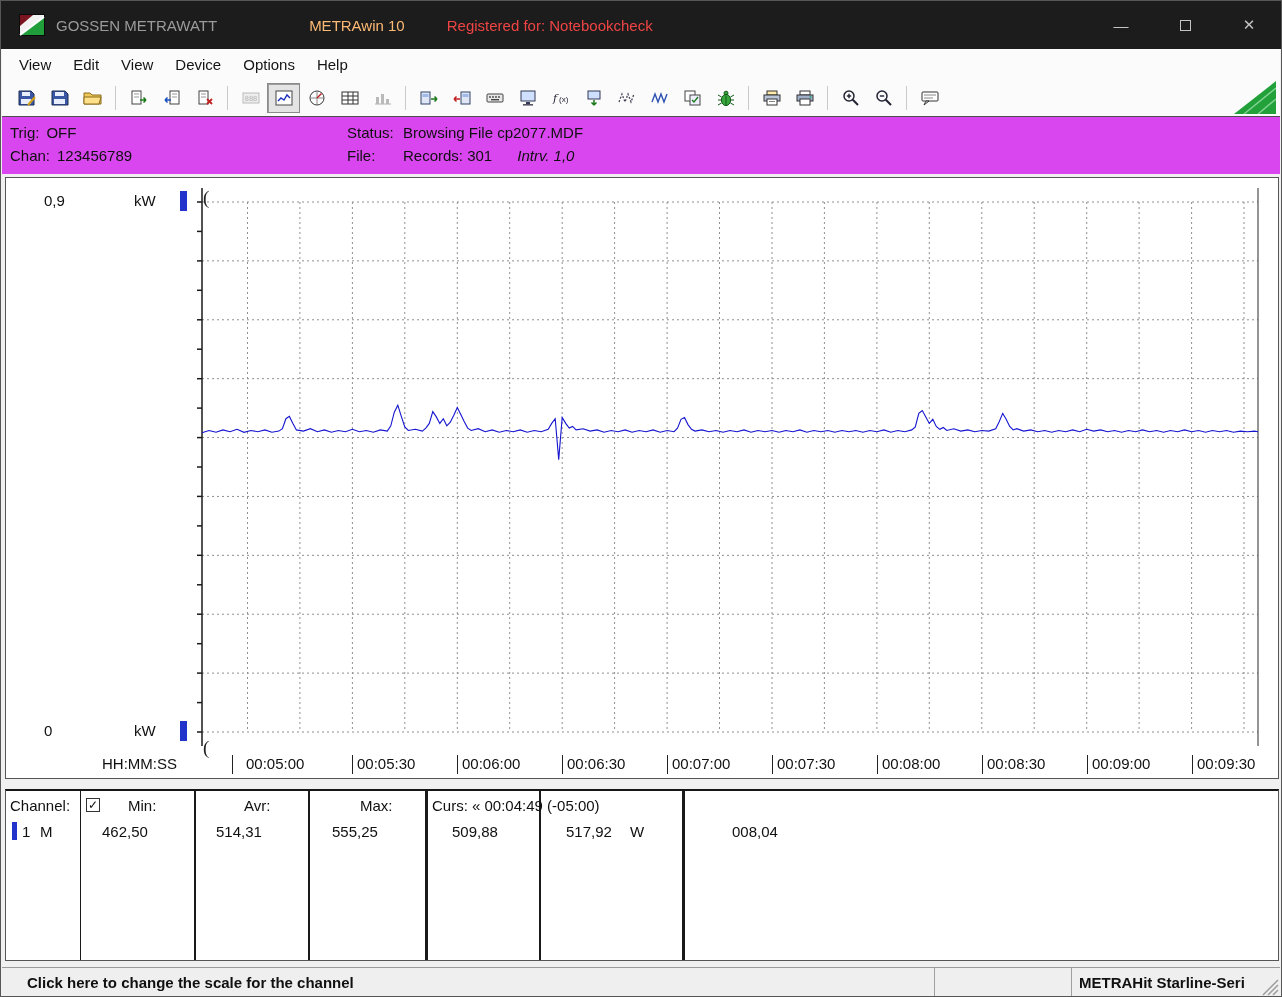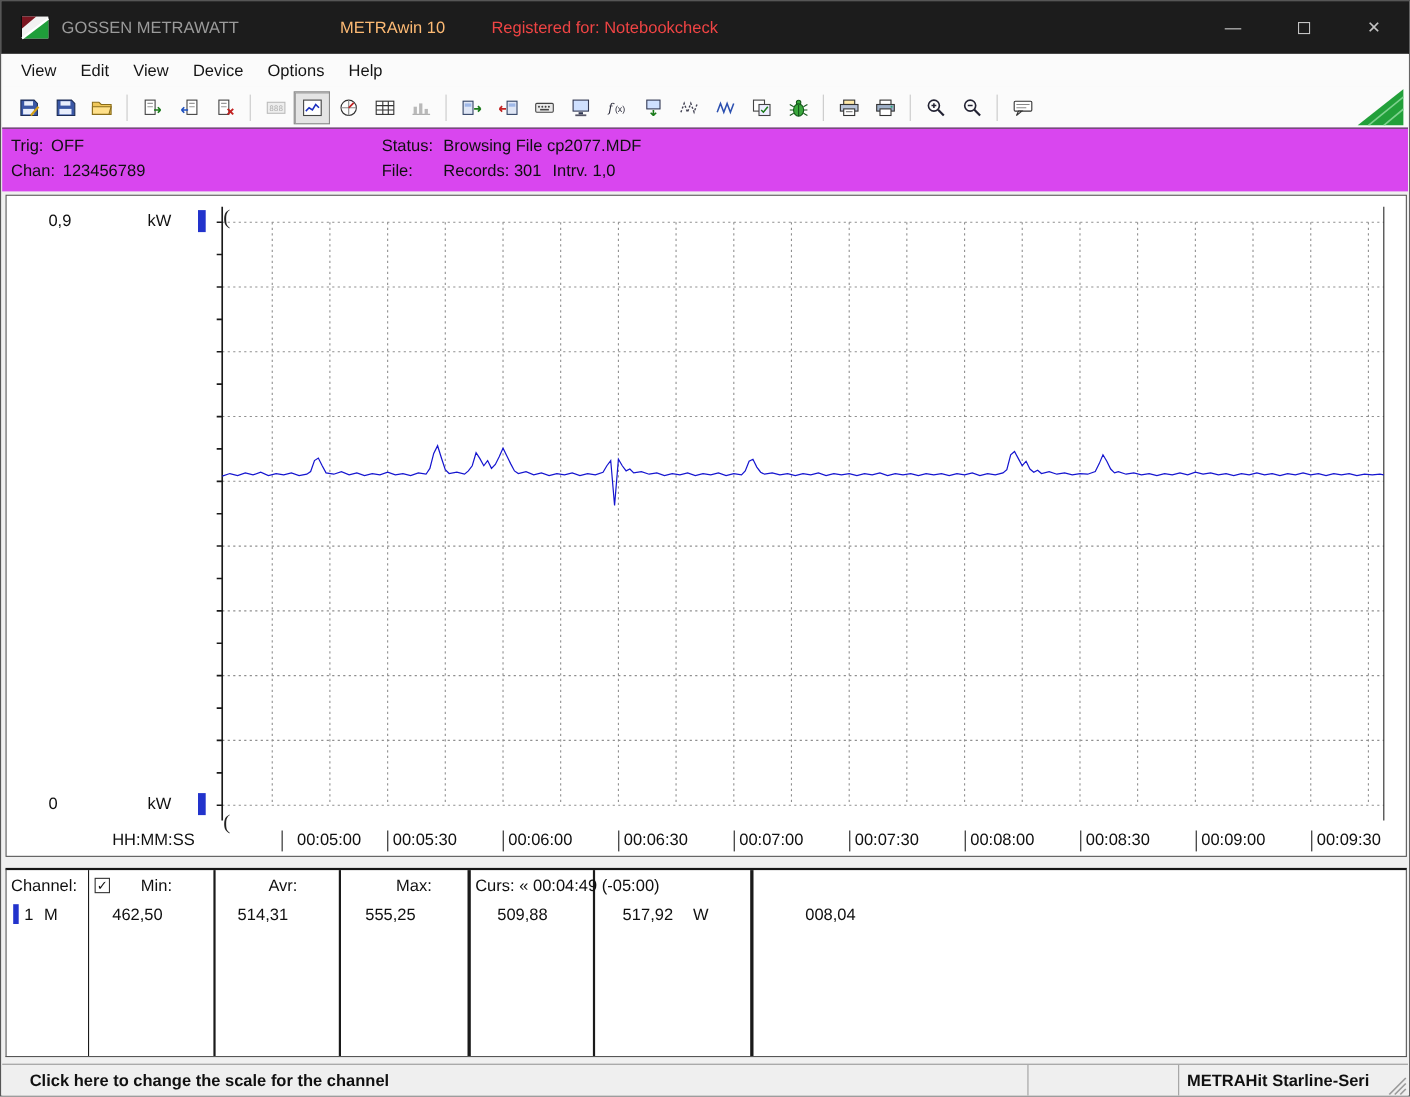--- a/index.html
+++ b/index.html
@@ -28,21 +28,21 @@
   .tb-btn.disabled{opacity:.38;filter:grayscale(1);}
   .tbicon{width:20px;height:18px;}
   .tb-sep{width:1px;height:24px;background:#c9c9c9;margin:0 6px;flex:0 0 auto;}
   .tb-corner{position:absolute;right:4px;top:2px;}
 
   
   .statuspanel{position:absolute;top:115px;left:1px;right:1px;height:58px;background:#d946ef;border-top:1px solid #4e4e4e;font-size:15px;color:#101010;}
   .sp-abs{position:absolute;white-space:nowrap;}
   .sp-val{margin-left:7px;}
   .sp-key{display:inline-block;width:56px;}
-  .sp-intrv{margin-left:10px;}
+  .sp-intrv{margin-left:25px;font-style:italic;}
 
   
   .chartpanel{position:absolute;top:176px;left:4px;width:1274px;height:602px;background:#ffffff;border:1px solid #565656;}
   .ylab{position:absolute;font-size:15px;color:#101010;}
   .ylab-num{left:38px;width:44px;text-align:left;}
   .ylab-unit{left:128px;}
   .ymark{position:absolute;left:174px;width:7px;height:20px;background:#2233cc;}
   #plot{position:absolute;left:0;top:0;}
   .grid{stroke:#8f8f8f;stroke-width:1;stroke-dasharray:2 3;}
   .axis{stroke:#1a1a1a;stroke-width:1.5;}
@@ -468,21 +468,21 @@
     <div class="ylab ylab-num" style="top:14px;">0,9</div>
     <div class="ylab ylab-unit" style="top:14px;">kW</div>
     <div class="ymark" style="top:13px;"></div>
 
     <div class="ylab ylab-num" style="top:544px;">0</div>
     <div class="ylab ylab-unit" style="top:544px;">kW</div>
     <div class="ymark" style="top:543px;"></div>
 
     <div class="xaxis-label" style="left:96px;">HH:MM:SS</div>
     <div id="xticks">
-        <span class="xtick" style="left: 250px; padding-left: 13px;">00:05:00</span>
+        <span class="xtick" style="left: 226px; padding-left: 13px;">00:05:00</span>
         <span class="xtick" style="left: 346px;">00:05:30</span>
         <span class="xtick" style="left: 451px;">00:06:00</span>
         <span class="xtick" style="left: 556px;">00:06:30</span>
         <span class="xtick" style="left: 661px;">00:07:00</span>
         <span class="xtick" style="left: 766px;">00:07:30</span>
         <span class="xtick" style="left: 871px;">00:08:00</span>
         <span class="xtick" style="left: 976px;">00:08:30</span>
         <span class="xtick" style="left: 1081px;">00:09:00</span>
         <span class="xtick" style="left: 1186px;">00:09:30</span>
       </div>

